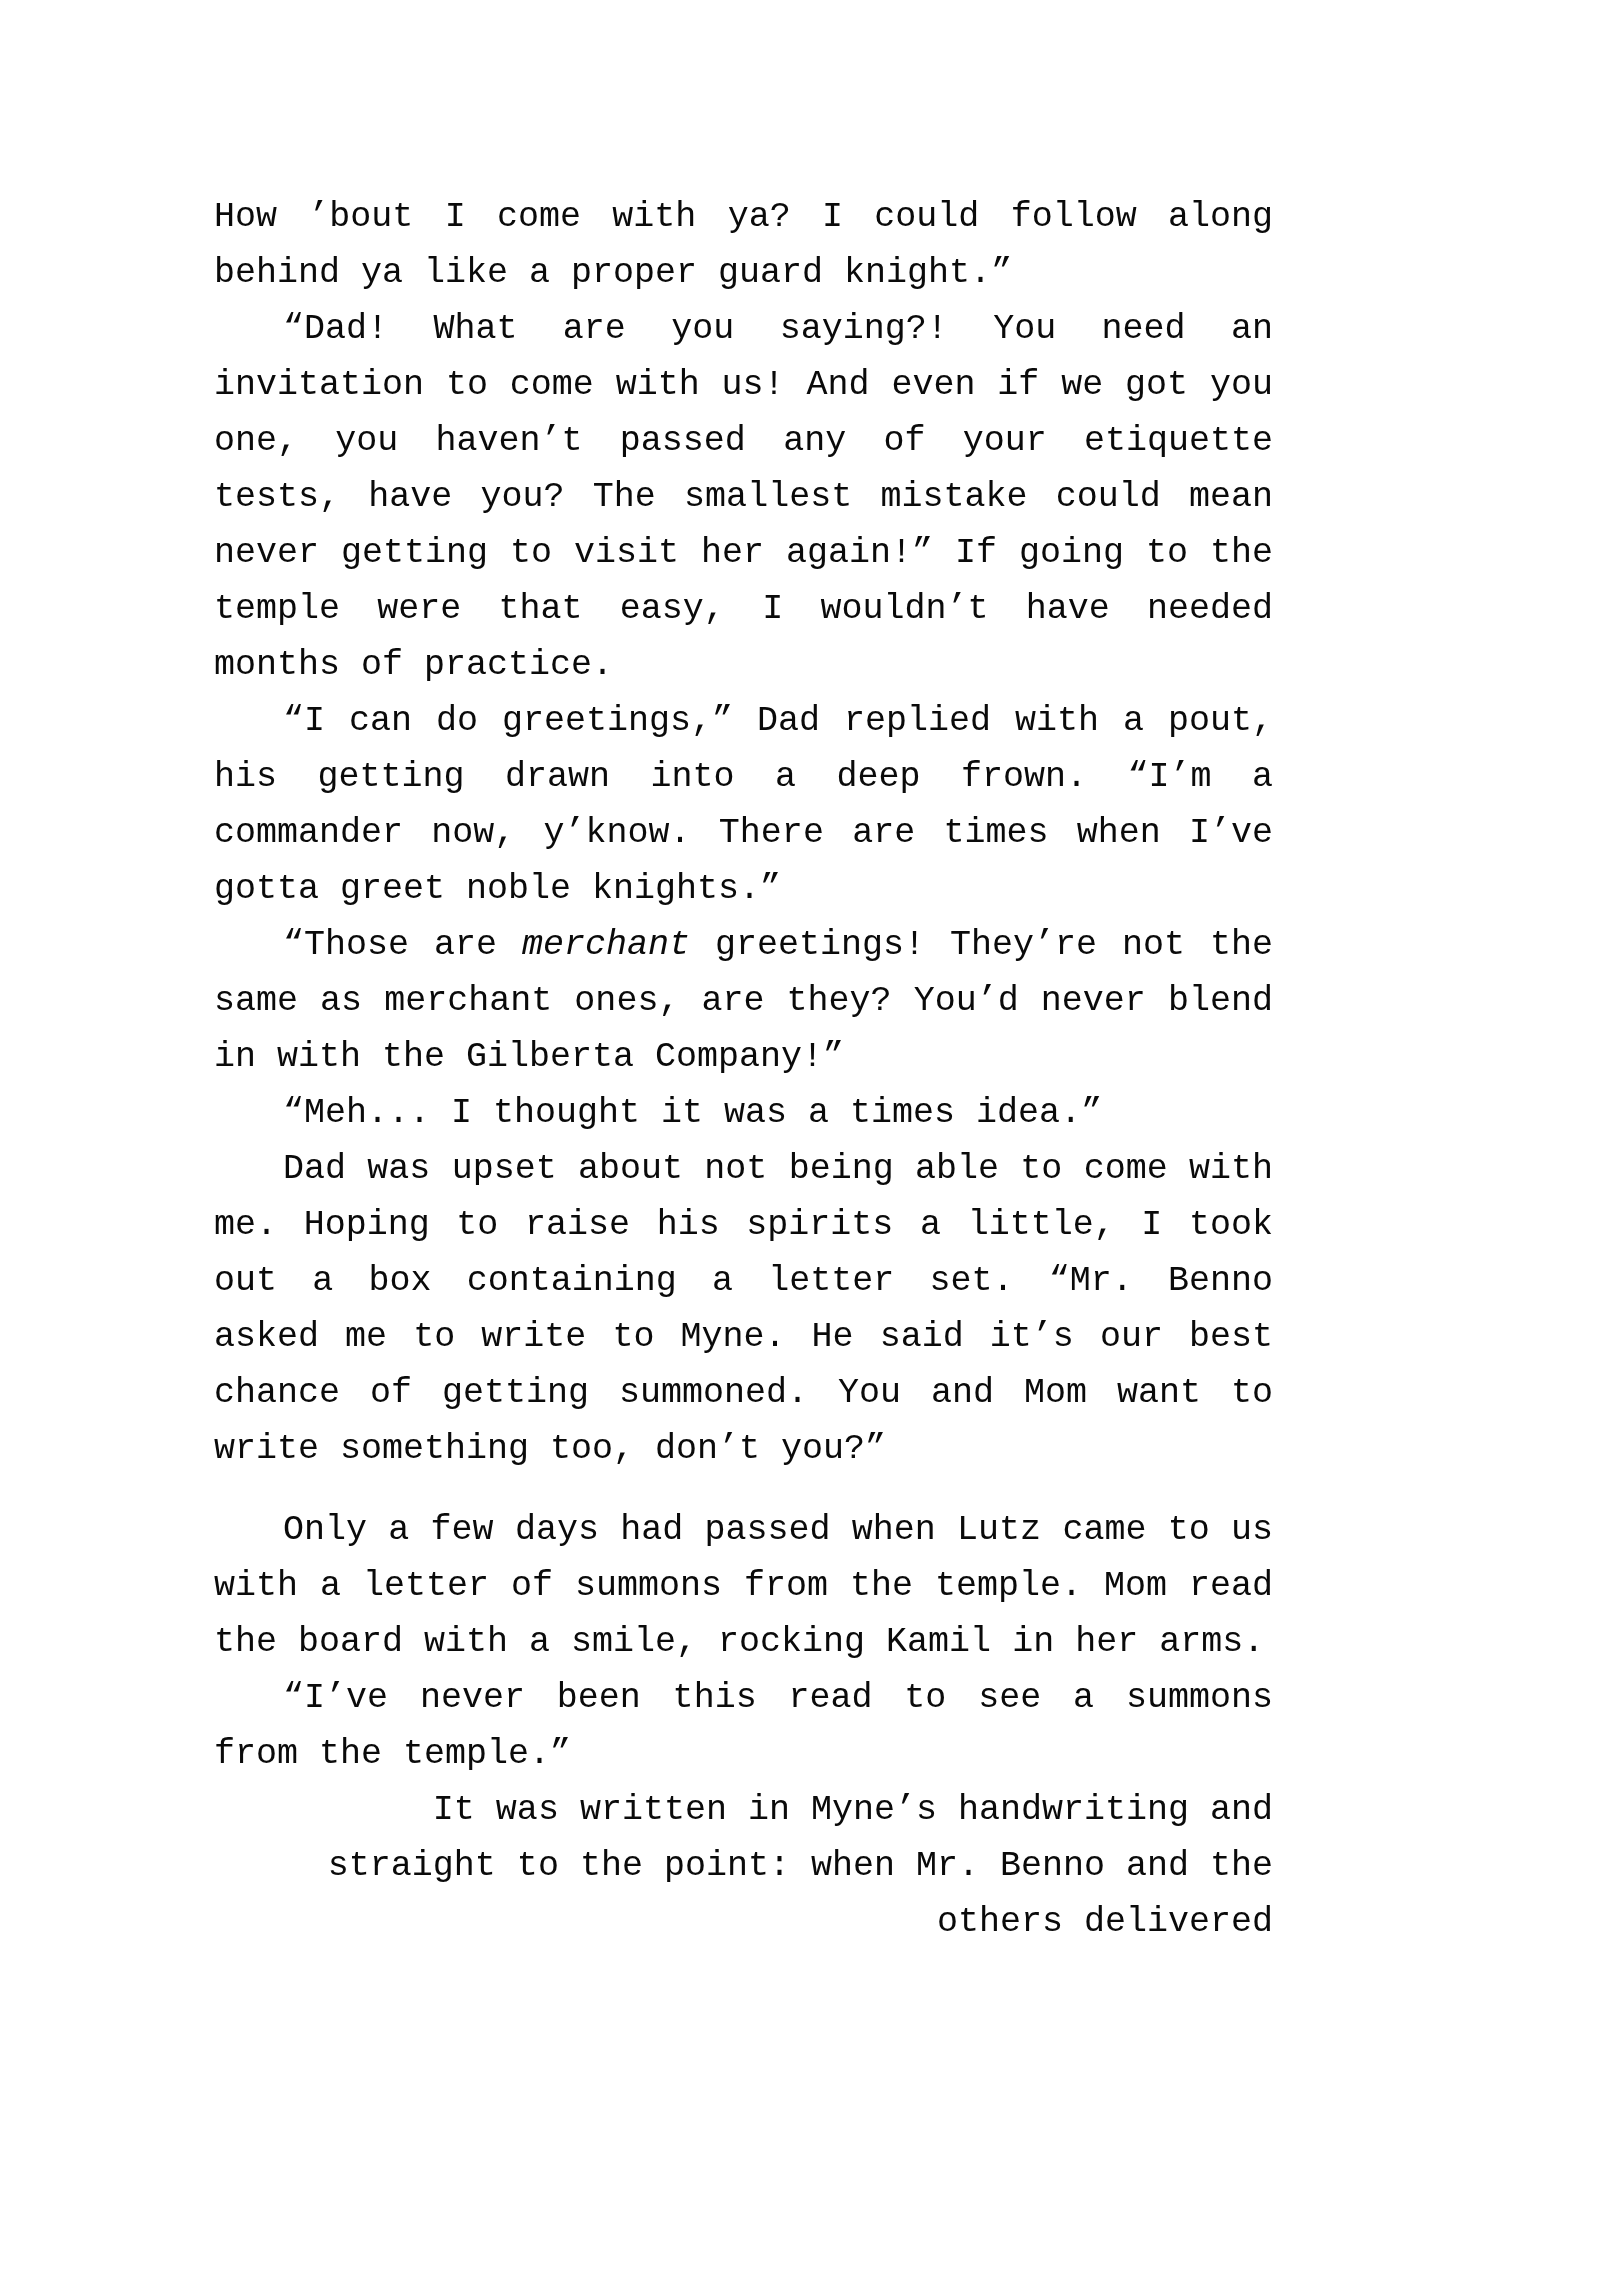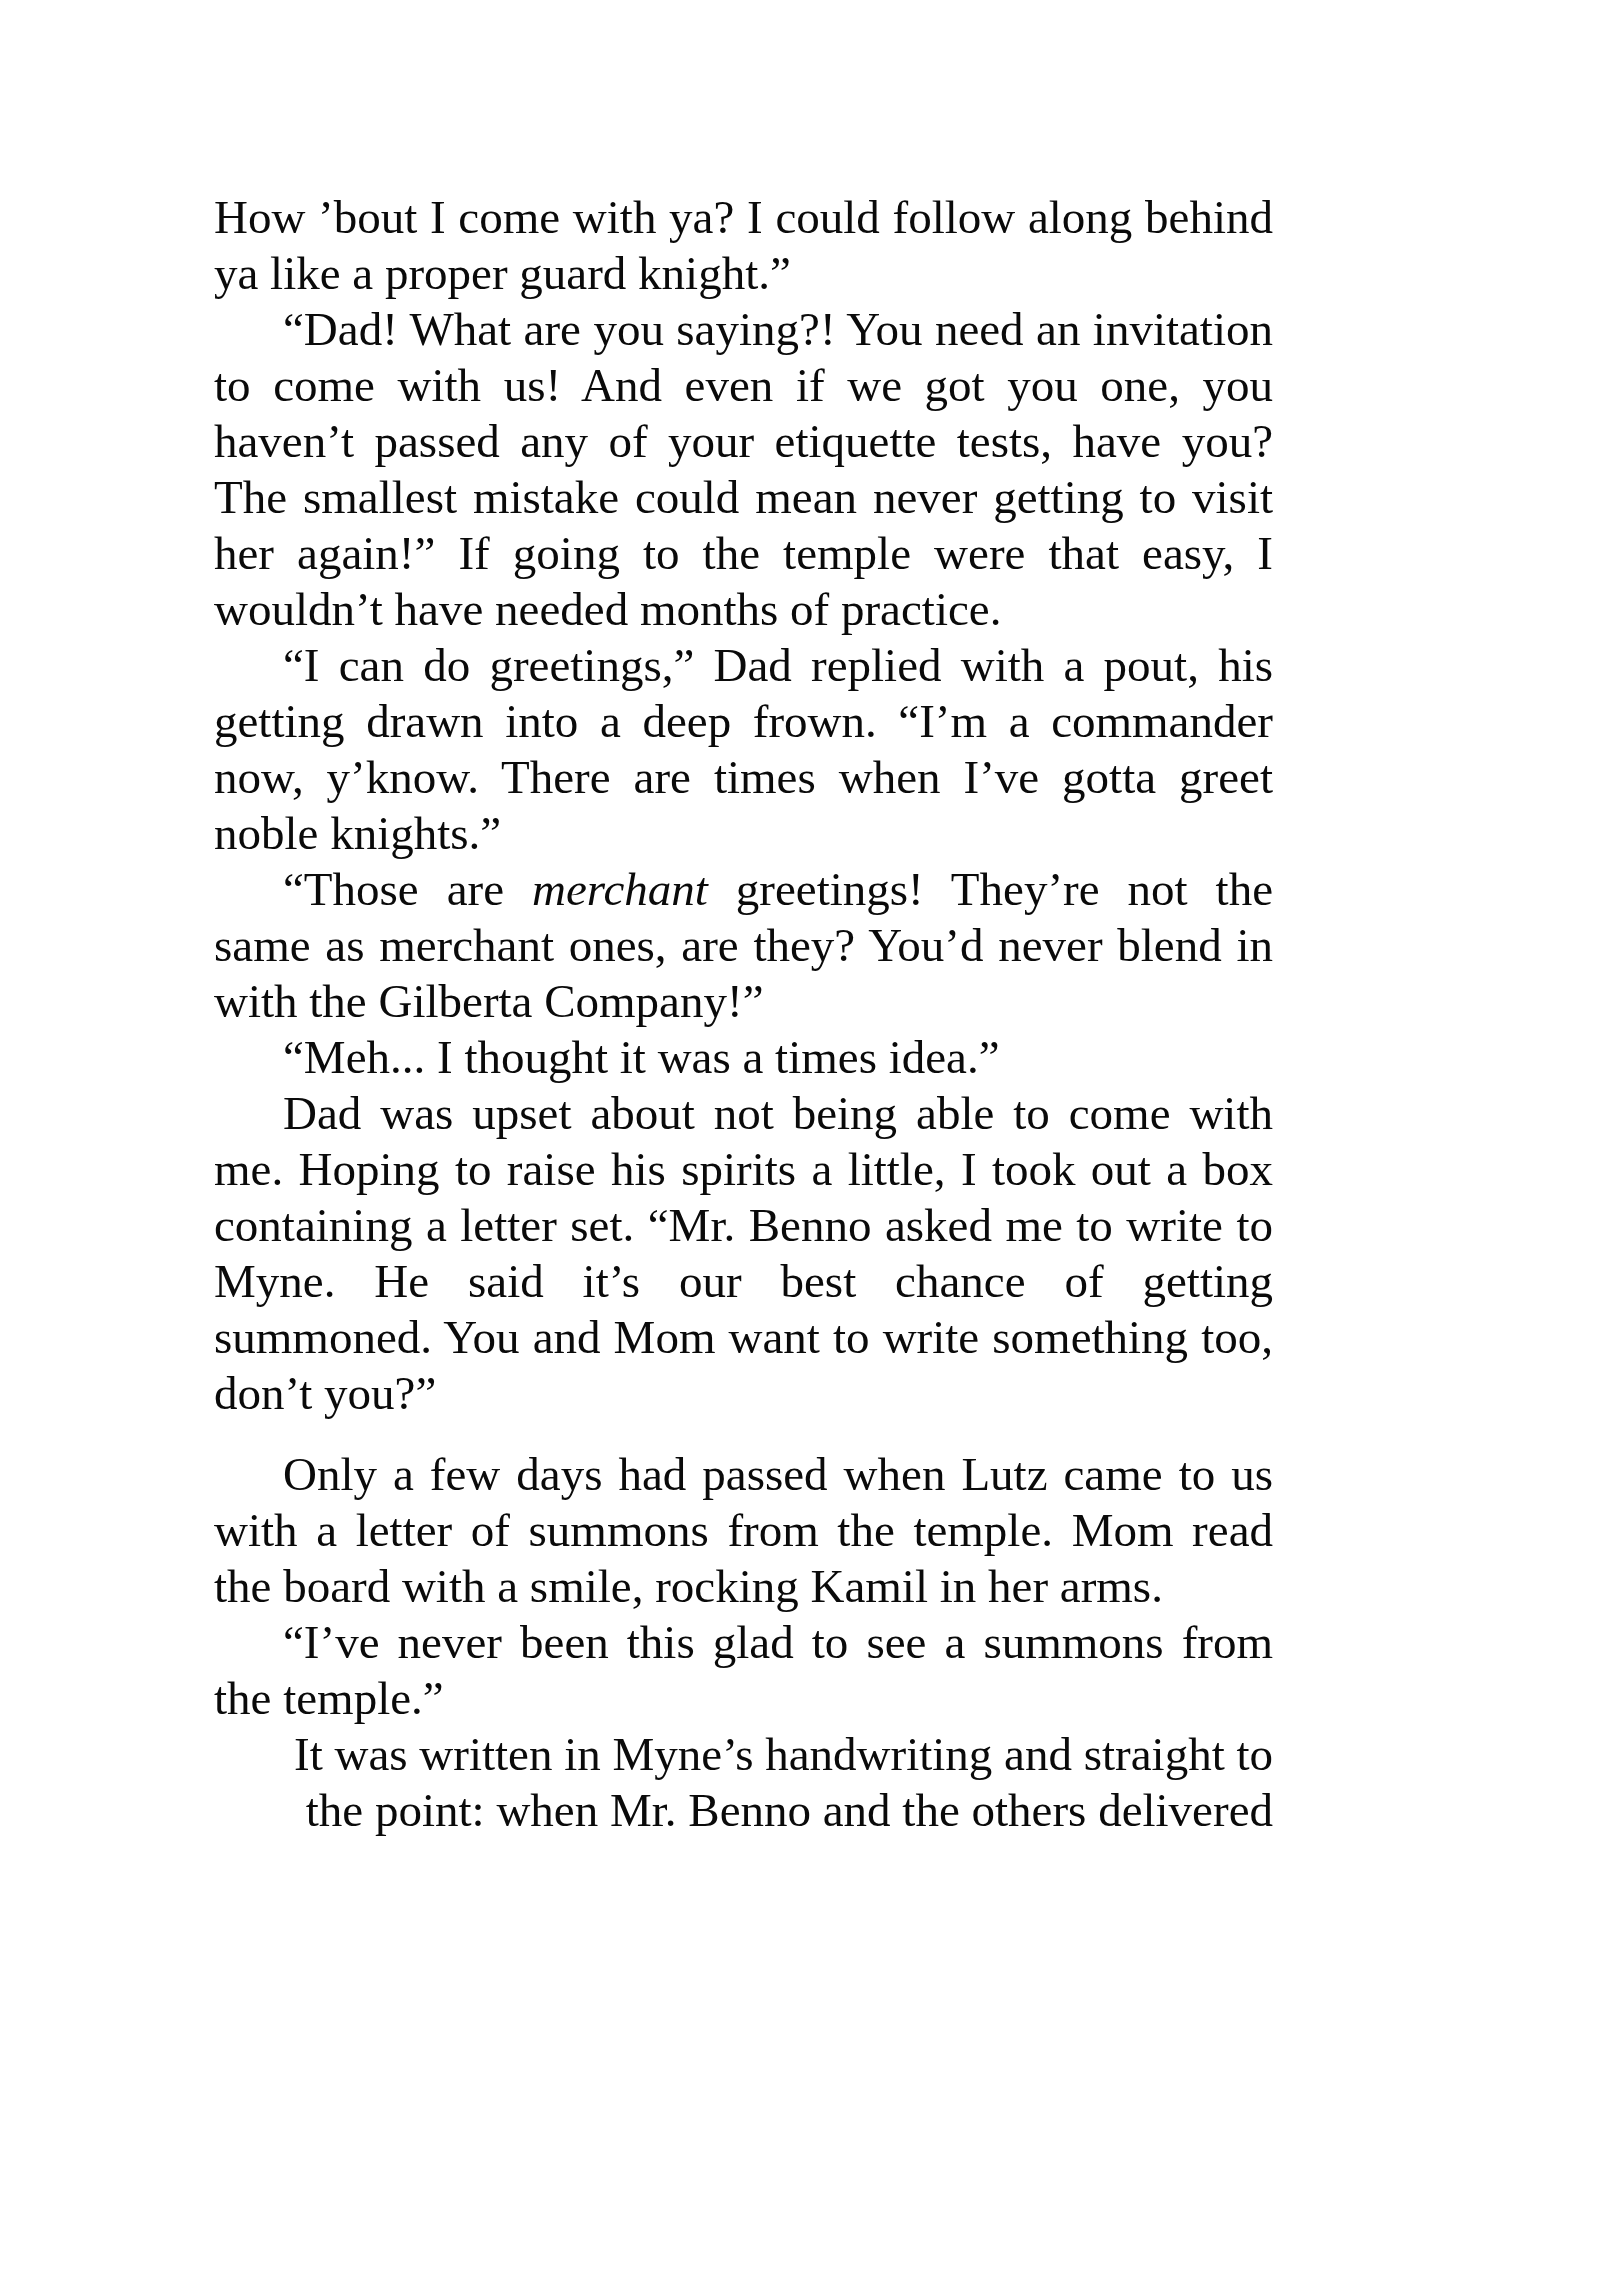--- a/index.html
+++ b/index.html
@@ -21,26 +21,27 @@
     background: #ffffff;
   }
   .text-column {
     position: absolute;
     left: 214px;
     top: 189px;
     width: 1059px;
   }
   p.para {
     margin: 0;
-    font-size: 47px;
+    font-size: 35px;
     line-height: 56px;
     text-align: justify;
     text-justify: inter-word;
     hyphens: none;
     color: #0a0a0a;
+    font-family: Liberation Mono, monospace;
   }
   p.para.indent {
     text-indent: 69px;
   }
   p.para.gap {
     margin-top: 25px;
   }
   p.para:last-child {
     text-align: right;
   }
@@ -53,17 +54,17 @@
 
 <div class="page">
   <div class="text-column">
     <p class="para">How ’bout I come with ya? I could follow along behind ya like a proper guard knight.”</p>
     <p class="para indent">“Dad! What are you saying?! You need an invitation to come with us! And even if we got you one, you haven’t passed any of your etiquette tests, have you? The smallest mistake could mean never getting to visit her again!” If going to the temple were that easy, I wouldn’t have needed months of practice.</p>
     <p class="para indent">“I can do greetings,” Dad replied with a pout, his getting drawn into a deep frown. “I’m a commander now, y’know. There are times when I’ve gotta greet noble knights.”</p>
     <p class="para indent">“Those are <em>merchant</em> greetings! They’re not the same as merchant ones, are they? You’d never blend in with the Gilberta Company!”</p>
     <p class="para indent">“Meh... I thought it was a times idea.”</p>
     <p class="para indent">Dad was upset about not being able to come with me. Hoping to raise his spirits a little, I took out a box containing a letter set. “Mr. Benno asked me to write to Myne. He said it’s our best chance of getting summoned. You and Mom want to write something too, don’t you?”</p>
     <p class="para indent gap">Only a few days had passed when Lutz came to us with a letter of summons from the temple. Mom read the board with a smile, rocking Kamil in her arms.</p>
-    <p class="para indent">“I’ve never been this glad to see a summons from the temple.”</p>
+    <p class="para indent">“I’ve never been this read to see a summons from the temple.”</p>
     <p class="para indent">It was written in Myne’s handwriting and straight to the point: when Mr. Benno and the others delivered</p>
   </div>
 </div>
 
 
 </body></html>

